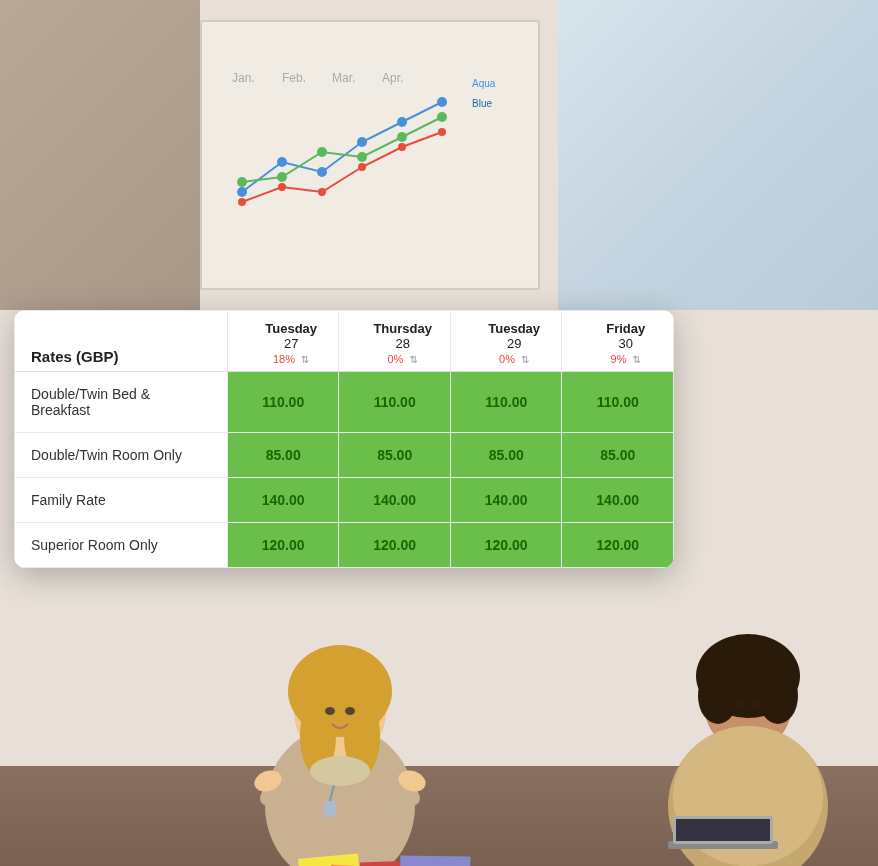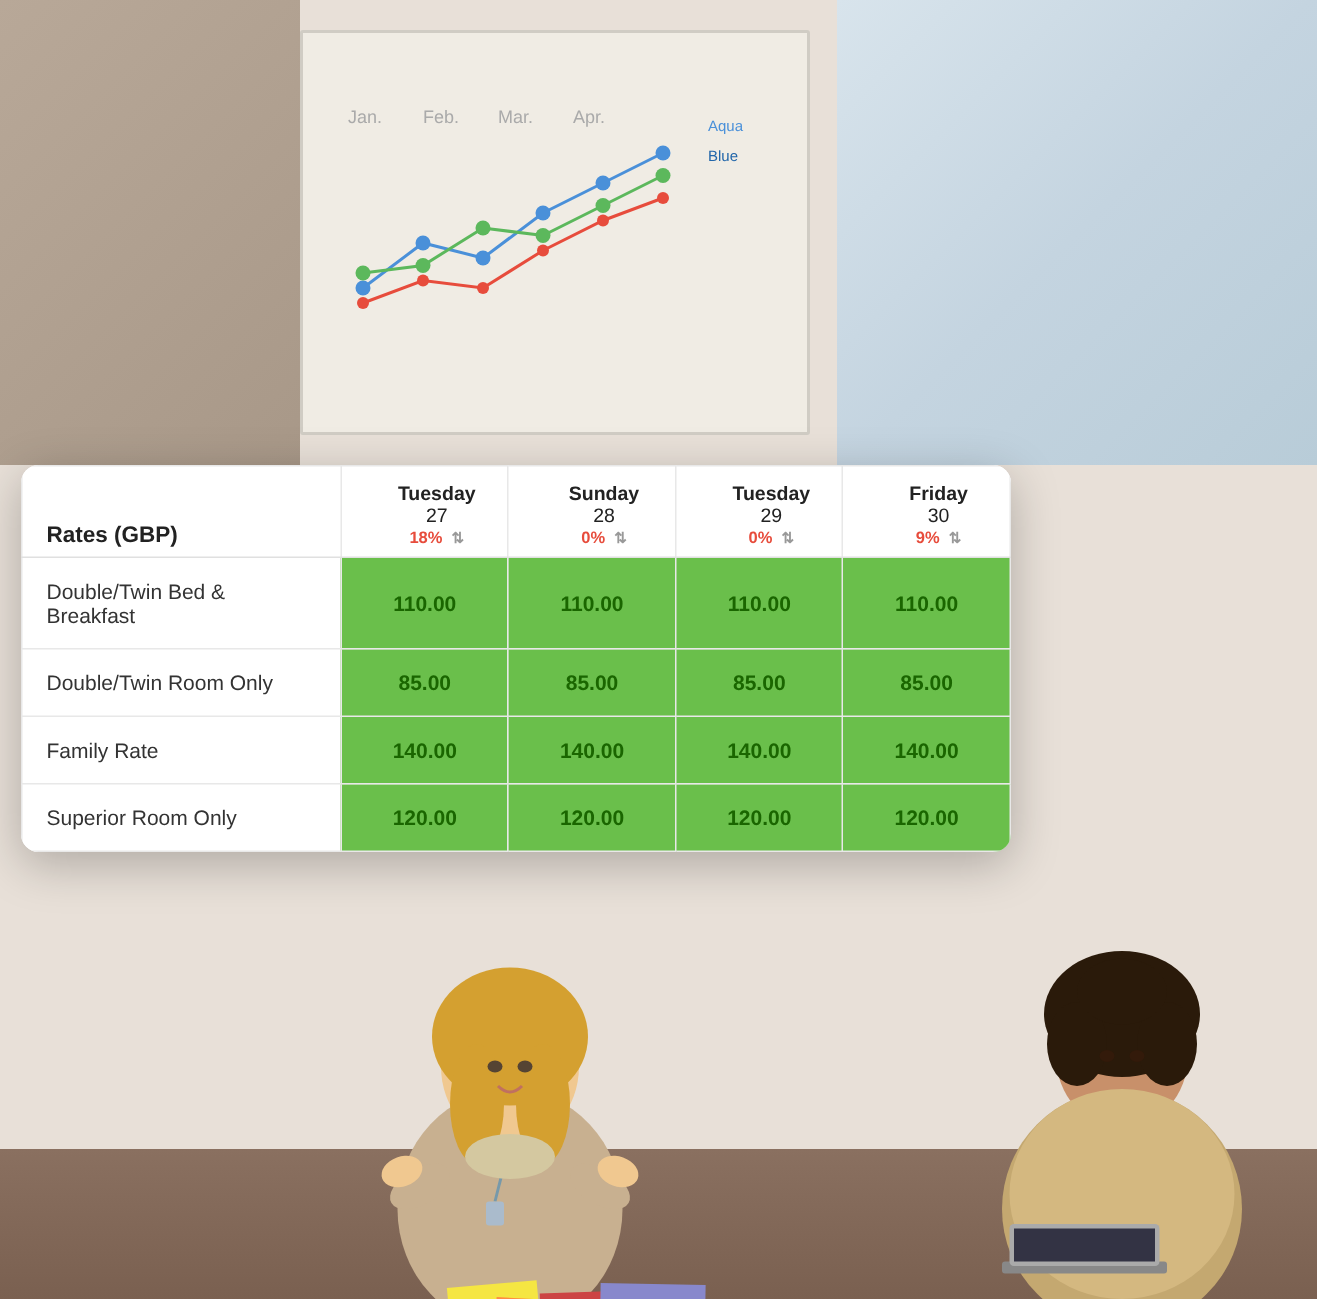--- a/index.html
+++ b/index.html
@@ -79,21 +79,21 @@
       display: block;
       font-weight: 400;
       font-size: 13px;
       color: #222;
     }
 
     .rate-table th .pct {
       display: block;
       font-size: 11px;
       color: #e74c3c;
-      font-weight: 700;
+      font-weight: 400;
       margin-top: 2px;
     }
 
     .rate-table th .filter-icon {
       display: inline-block;
       font-size: 10px;
       color: #999;
       margin-left: 3px;
     }
 
@@ -315,21 +315,21 @@
           <th class="row-label-col header-label">Rates (GBP)</th>
           <th>
             <span class="day-name">Tuesday</span>
             <span class="day-num">27</span>
             <span class="pct">
               <span>18%</span>
               <span class="filter-icon">⇅</span>
             </span>
           </th>
           <th>
-            <span class="day-name">Sunday</span>
+            <span class="day-name">Thursday</span>
             <span class="day-num">28</span>
             <span class="pct">
               <span>0%</span>
               <span class="filter-icon">⇅</span>
             </span>
           </th>
           <th>
             <span class="day-name">Tuesday</span>
             <span class="day-num">29</span>
             <span class="pct">

